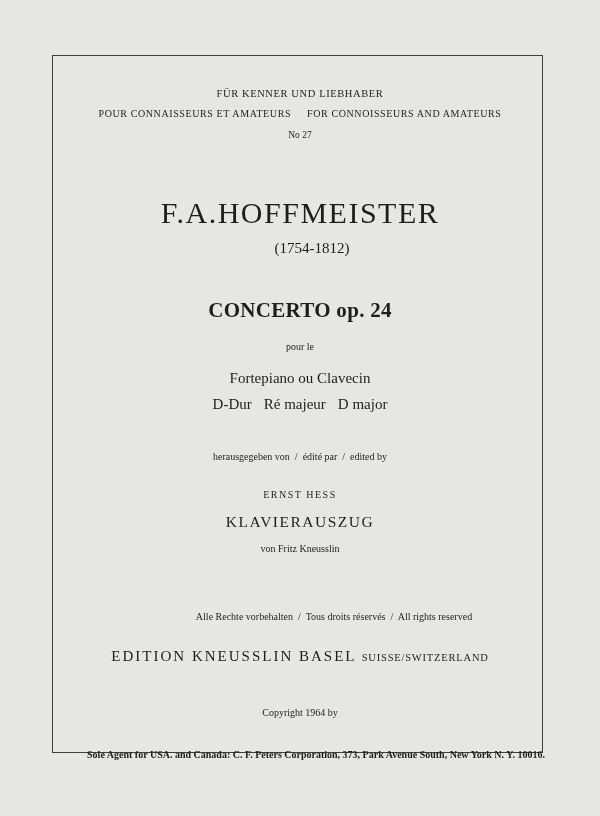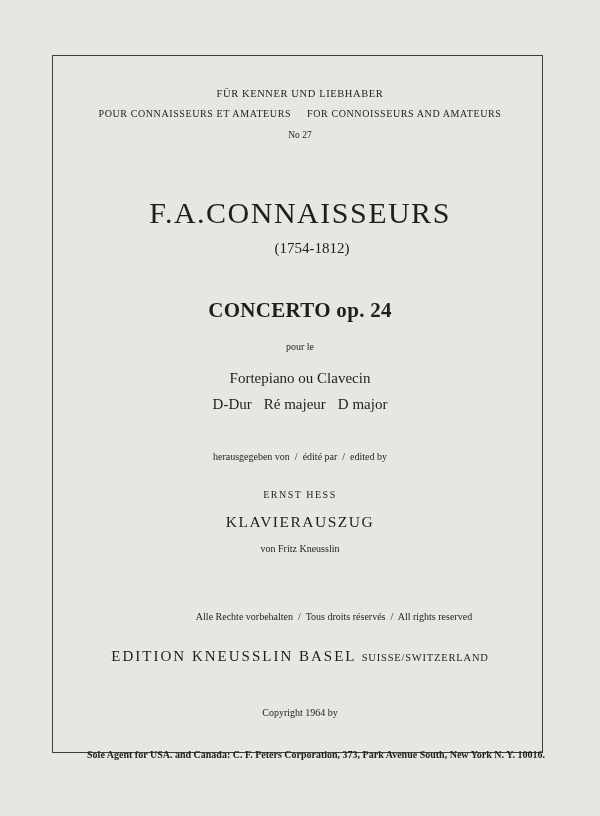--- a/index.html
+++ b/index.html
@@ -51,21 +51,21 @@
 <body>
 
 <div class="frame"></div>
 
 <div class="line t1 sc">FÜR KENNER UND LIEBHABER</div>
 <div class="line t2 sc">
   <span>POUR CONNAISSEURS ET AMATEURS</span><span class="gap"></span><span>FOR CONNOISSEURS AND AMATEURS</span>
 </div>
 <div class="line t3">No 27</div>
 
-<div class="line composer">F.A.CONNAISSEURS</div>
+<div class="line composer">F.A.HOFFMEISTER</div>
 <div class="line dates">(1754-1812)</div>
 
 <div class="line title">CONCERTO op. 24</div>
 <div class="line pourle">pour le</div>
 <div class="line instr">Fortepiano ou Clavecin</div>
 <div class="line keys">
   <span>D-Dur</span><span class="gap"></span><span>Ré majeur</span><span class="gap"></span><span>D major</span>
 </div>
 
 <div class="line edited" style="white-space:pre;">herausgegeben von  /  édité par  /  edited by</div>

